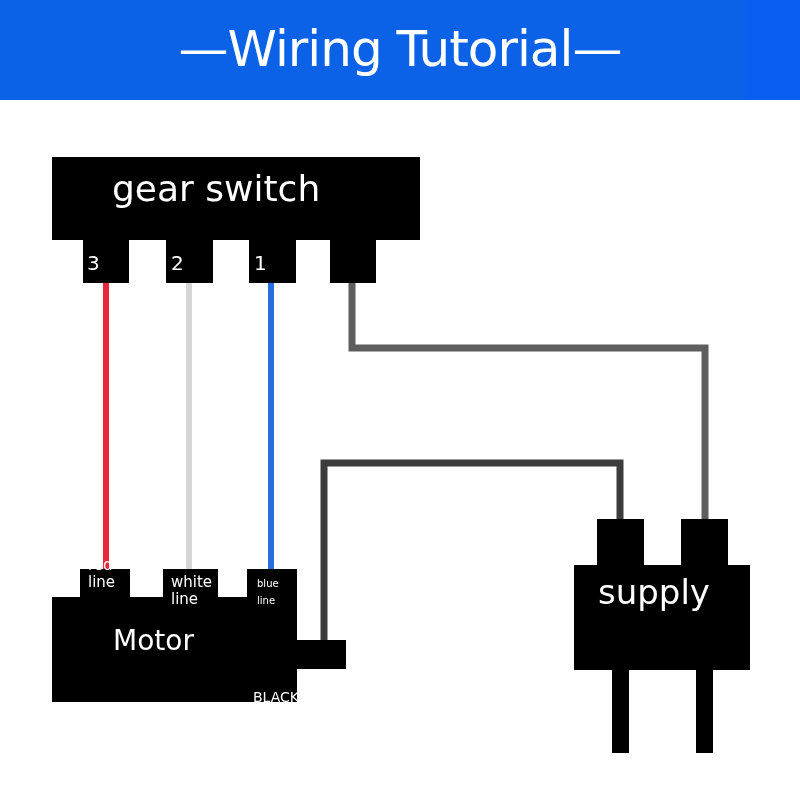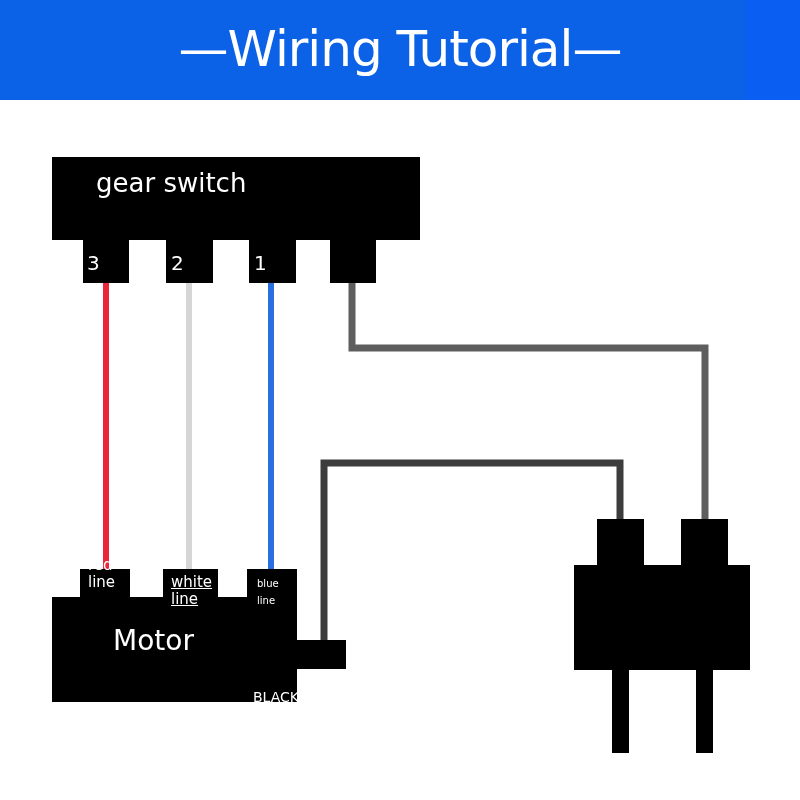--- a/index.html
+++ b/index.html
@@ -23,49 +23,50 @@
 
 <svg class="wires" width="800" height="800">
   <line x1="106" y1="282" x2="106" y2="572" stroke="#e8273a" stroke-width="6"></line>
   <line x1="189" y1="282" x2="189" y2="572" stroke="#d6d6d6" stroke-width="6"></line>
   <line x1="271" y1="282" x2="271" y2="572" stroke="#2a6fe0" stroke-width="6"></line>
   <polyline points="352,282 352,348 705,348 705,520" fill="none" stroke="#5e5e5e" stroke-width="7"></polyline>
   <polyline points="324,640 324,463 620,463 620,520" fill="none" stroke="#3c3c3c" stroke-width="7"></polyline>
 </svg>
 
 <div class="blk" style="left:52px;top:157px;width:368px;height:83px;"></div>
-<div class="wtext" style="left:96px;top:168px;font-size:26px;">gear switch</div>
+<div class="wtext" style="left:112px;top:168px;font-size:36px;">gear switch</div>
 <div class="blk" style="left:83px;top:238px;width:46px;height:45px;"></div>
 <div class="blk" style="left:166px;top:238px;width:47px;height:45px;"></div>
 <div class="blk" style="left:249px;top:238px;width:47px;height:45px;"></div>
 <div class="blk" style="left:330px;top:238px;width:46px;height:45px;"></div>
 <div class="wtext" style="left:87px;top:251px;font-size:20px;">3</div>
 <div class="wtext" style="left:171px;top:251px;font-size:20px;">2</div>
 <div class="wtext" style="left:254px;top:251px;font-size:20px;">1</div>
 
 <div class="blk" style="left:52px;top:597px;width:245px;height:105px;"></div>
 <div class="blk" style="left:80px;top:569px;width:50px;height:40px;"></div>
 <div class="blk" style="left:163px;top:569px;width:55px;height:40px;"></div>
 <div class="blk" style="left:247px;top:569px;width:50px;height:40px;"></div>
 <div class="blk" style="left:250px;top:640px;width:96px;height:29px;"></div>
 
 <div class="wtext" style="left:88px;top:557px;font-size:15px;line-height:17px;">
   <div>red</div>
   <div>line</div>
 </div>
-<div class="wtext" style="left:171px;top:574px;font-size:15px;line-height:17px;text-decoration:underline;">
+<div class="wtext" style="left:171px;top:574px;font-size:15px;line-height:17px;">
   <div>white</div>
   <div>line</div>
 </div>
 <div class="wtext" style="left:257px;top:575px;font-size:10px;line-height:17px;">
   <div>blue</div>
   <div>line</div>
 </div>
 <div class="wtext" style="left:113px;top:624px;font-size:28px;">Motor</div>
 <div class="wtext" style="left:253px;top:646px;font-size:14px;margin-top:43px;">BLACK LINE</div>
 
 <div class="blk" style="left:597px;top:519px;width:47px;height:50px;"></div>
 <div class="blk" style="left:681px;top:519px;width:47px;height:50px;"></div>
 <div class="blk" style="left:574px;top:565px;width:176px;height:105px;"></div>
 <div class="blk" style="left:612px;top:668px;width:17px;height:85px;"></div>
 <div class="blk" style="left:696px;top:668px;width:17px;height:85px;"></div>
 <div class="wtext" style="left:598px;top:575px;font-size:34px;line-height:34px;">
+  <div>supply</div>
 </div>
 
 </body></html>

